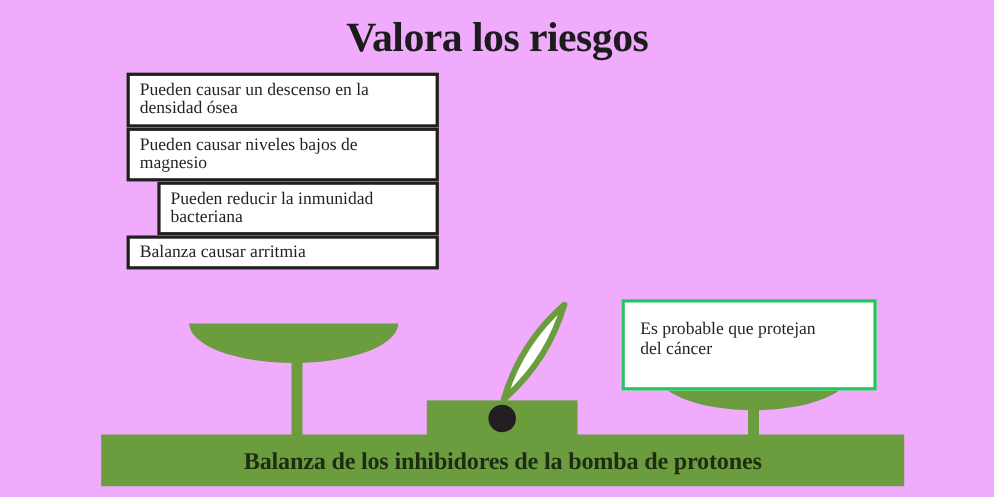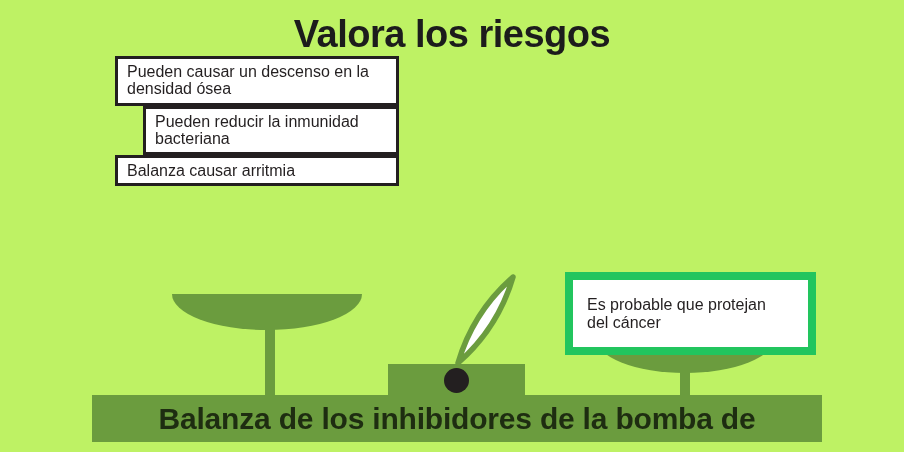--- a/index.html
+++ b/index.html
@@ -1,59 +1,59 @@
 <!DOCTYPE html>
 <html><head>
 <meta charset="utf-8">
 <style>
   html,body { margin:0; padding:0; background:#ffffff; }
   .stage {
     position:relative; width:904px; height:452px; overflow:hidden;
-    background:#bef264; font-family:Liberation Sans, sans-serif;
+    background:#f0abfc; font-family:Liberation Serif, serif;
   }
   .title {
     position:absolute; top:12px; left:0; width:100%;
     text-align:center; font-size:38px; font-weight:bold;
     color:#1c1c1c; letter-spacing:-0.5px; line-height:44px;
   }
-  .risk-box { position:absolute; left:115px; top:56px; width:284px; z-index:3; }
+  .risk-box { position:absolute; left:115px; top:66px; width:284px; z-index:3; }
   .risk-row {
     box-sizing:border-box; border:3px solid #231f20; background:#ffffff;
     padding:4px 9px 0 9px; font-size:16px; line-height:17px;
     color:#231f20; white-space:pre-line;
   }
   .rh-a { min-height:50px; }
   .rh-b { min-height:31px; }
   .rh-c { min-height:49px; }
   .rh-d { min-height:49px;margin-left:28px; }
   .rh-e { min-height:31px; }
   .rh-f { min-height:33px; }
   .benefit-box {
-    position:absolute; left:565px; top:272px; width:251px; height:83px;
-    box-sizing:border-box; border:8px solid #22c55e; background:#ffffff;
+    position:absolute; left:565px; top:272px; width:232px; height:83px;
+    box-sizing:border-box; border:3px solid #22c55e; background:#ffffff;
     padding:16px 14px 0 14px; font-size:16px; line-height:18px;
     color:#231f20; white-space:pre-line; z-index:3;
   }
   .green { background:#6b9c3e; }
   .pan {
     position:absolute; z-index:1;
     border-radius:0 0 50% 50% / 0 0 100% 100%;
   }
   .pan-left  { left:172px; top:294px; width:190px; height:36px; }
   .pan-right { left:595px; top:337px; width:180px; height:36px; }
   .stem { position:absolute; z-index:1; }
   .stem-left  { left:265px; top:310px; width:10px; height:87px; }
   .stem-right { left:680px; top:353px; width:10px; height:44px; }
   .pedestal { position:absolute; left:388px; top:364px; width:137px; height:33px; z-index:1; }
   .beam {
     position:absolute; left:92px; top:395px; width:730px; height:47px;
     z-index:2; text-align:center;
   }
   .beam span {
-    font-size:30px; font-weight:bold; line-height:47px; color:#1e2d11;
+    font-size:22px; font-weight:bold; line-height:47px; color:#1e2d11;
     letter-spacing:-0.2px;
   }
   .needle { position:absolute; left:435px; top:262px; width:100px; height:110px; z-index:2; }
   .pivot {
     position:absolute; left:444px; top:368px; width:25px; height:25px;
     border-radius:50%; background:#231f20; z-index:4;
   }
 </style>
 </head>
 <body>
@@ -66,20 +66,22 @@
   <div class="stem stem-left green"></div>
 
   <div class="pan pan-right green"></div>
   <div class="stem stem-right green"></div>
 
   <div class="pedestal green"></div>
 
   <div class="risk-box">
     <div class="risk-row rh-a">Pueden causar un descenso en la
 densidad ósea</div>
+    <div class="risk-row rh-c">Pueden causar niveles bajos de
+magnesio</div>
     <div class="risk-row rh-d">Pueden reducir la inmunidad
 bacteriana</div>
     <div class="risk-row rh-e">Balanza causar arritmia</div>
   </div>
 
   <div class="benefit-box">Es probable que protejan
 del cáncer</div>
 
   <svg class="needle" viewBox="0 0 100 110" xmlns="http://www.w3.org/2000/svg">
     <path d="M 23 101 Q 63 66 78 15 Q 38 50 23 101 Z" fill="#ffffff" stroke="#6b9c3e" stroke-width="5.5" stroke-linejoin="round"></path>

